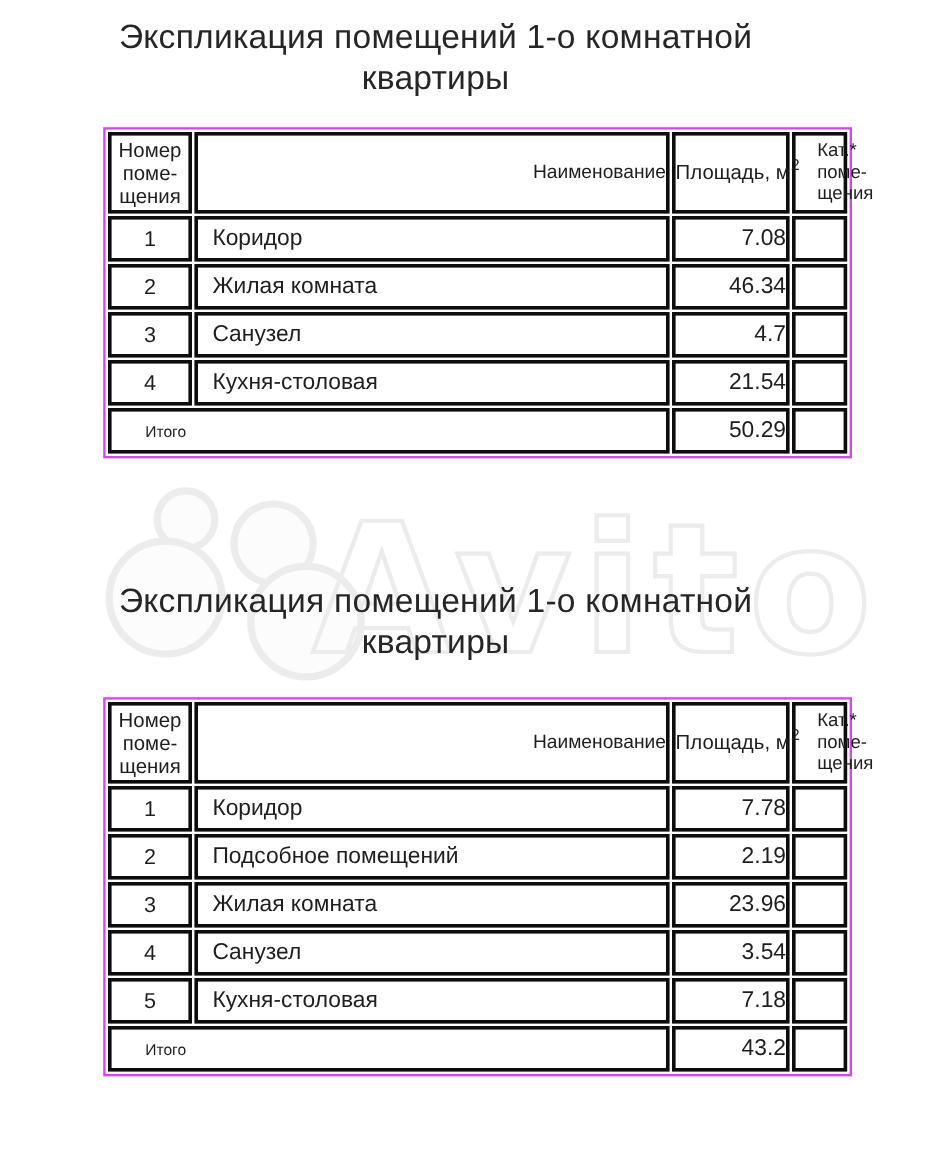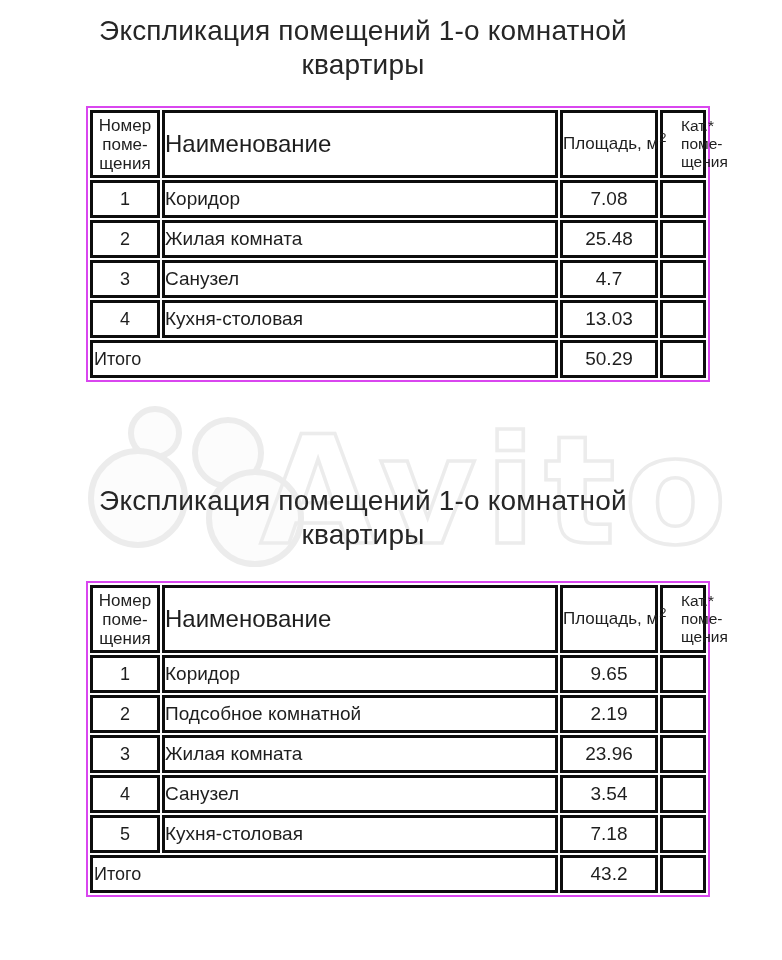--- a/index.html
+++ b/index.html
@@ -30,31 +30,31 @@
     border:2px solid #d946ef;background:#ffffff;
   }
   .tbl1{top:106px}
   .tbl2{top:581px}
   th,td{
     border:3px solid #0d0d0d;background:#fff;padding:0;
     vertical-align:middle;font-weight:normal;overflow:visible;
   }
   tr.head th{height:62px}
   td{height:32px;font-size:19px}
-  .c-name-h{font-size:24px;text-align:left}
+  .c-name-h{font-size:16px;text-align:right}
   .c-area-h{font-size:17px;text-align:center;white-space:nowrap}
   .c-cat-h{font-size:15.5px;text-align:left;white-space:nowrap}
   .hl{display:block;font-size:17px;line-height:19px;text-align:center}
   .c-cat-h .hl{text-align:left;padding-left:18px;line-height:18px;font-size:15.5px}
   .sup{font-size:13px;position:relative;top:-7px;margin-left:1px}
   td.num{text-align:center;font-size:18px}
-  td.name{}
-  td.area{text-align:center}
+  td.name{padding-left:12px}
+  td.area{text-align:right}
   td.cat{background:#fff}
-  tr.total td.label{padding-left:1px;font-size:18px}
+  tr.total td.label{padding-left:28px;font-size:13px}
 </style>
 </head>
 <body>
 
 <svg class="watermark" width="680" height="190" viewBox="0 0 680 190">
   <g fill="#fcfcfc" stroke="#ececec" stroke-width="6">
     <circle cx="95" cy="40" r="24"></circle>
     <circle cx="78" cy="105" r="47"></circle>
     <circle cx="168" cy="60" r="33"></circle>
     <circle cx="195" cy="125" r="46"></circle>
@@ -93,33 +93,33 @@
   </tr>
   <tr>
     <td class="num">1</td>
     <td class="name">Коридор</td>
     <td class="area">7.08</td>
     <td class="cat"></td>
   </tr>
   <tr>
     <td class="num">2</td>
     <td class="name">Жилая комната</td>
-    <td class="area">25.48</td>
+    <td class="area">46.34</td>
     <td class="cat"></td>
   </tr>
   <tr>
     <td class="num">3</td>
     <td class="name">Санузел</td>
     <td class="area">4.7</td>
     <td class="cat"></td>
   </tr>
   <tr>
     <td class="num">4</td>
     <td class="name">Кухня-столовая</td>
-    <td class="area">13.03</td>
+    <td class="area">21.54</td>
     <td class="cat"></td>
   </tr>
   <tr class="total">
     <td class="label" colspan="2">Итого</td>
     <td class="area">50.29</td>
     <td class="cat"></td>
   </tr>
 </tbody>
   </table>
 
@@ -148,26 +148,26 @@
     </th>
     <th class="c-cat-h">
       <span class="hl">Кат.*</span>
       <span class="hl">поме-</span>
       <span class="hl">щения</span>
     </th>
   </tr>
   <tr>
     <td class="num">1</td>
     <td class="name">Коридор</td>
-    <td class="area">9.65</td>
+    <td class="area">7.78</td>
     <td class="cat"></td>
   </tr>
   <tr>
     <td class="num">2</td>
-    <td class="name">Подсобное комнатной</td>
+    <td class="name">Подсобное помещений</td>
     <td class="area">2.19</td>
     <td class="cat"></td>
   </tr>
   <tr>
     <td class="num">3</td>
     <td class="name">Жилая комната</td>
     <td class="area">23.96</td>
     <td class="cat"></td>
   </tr>
   <tr>

